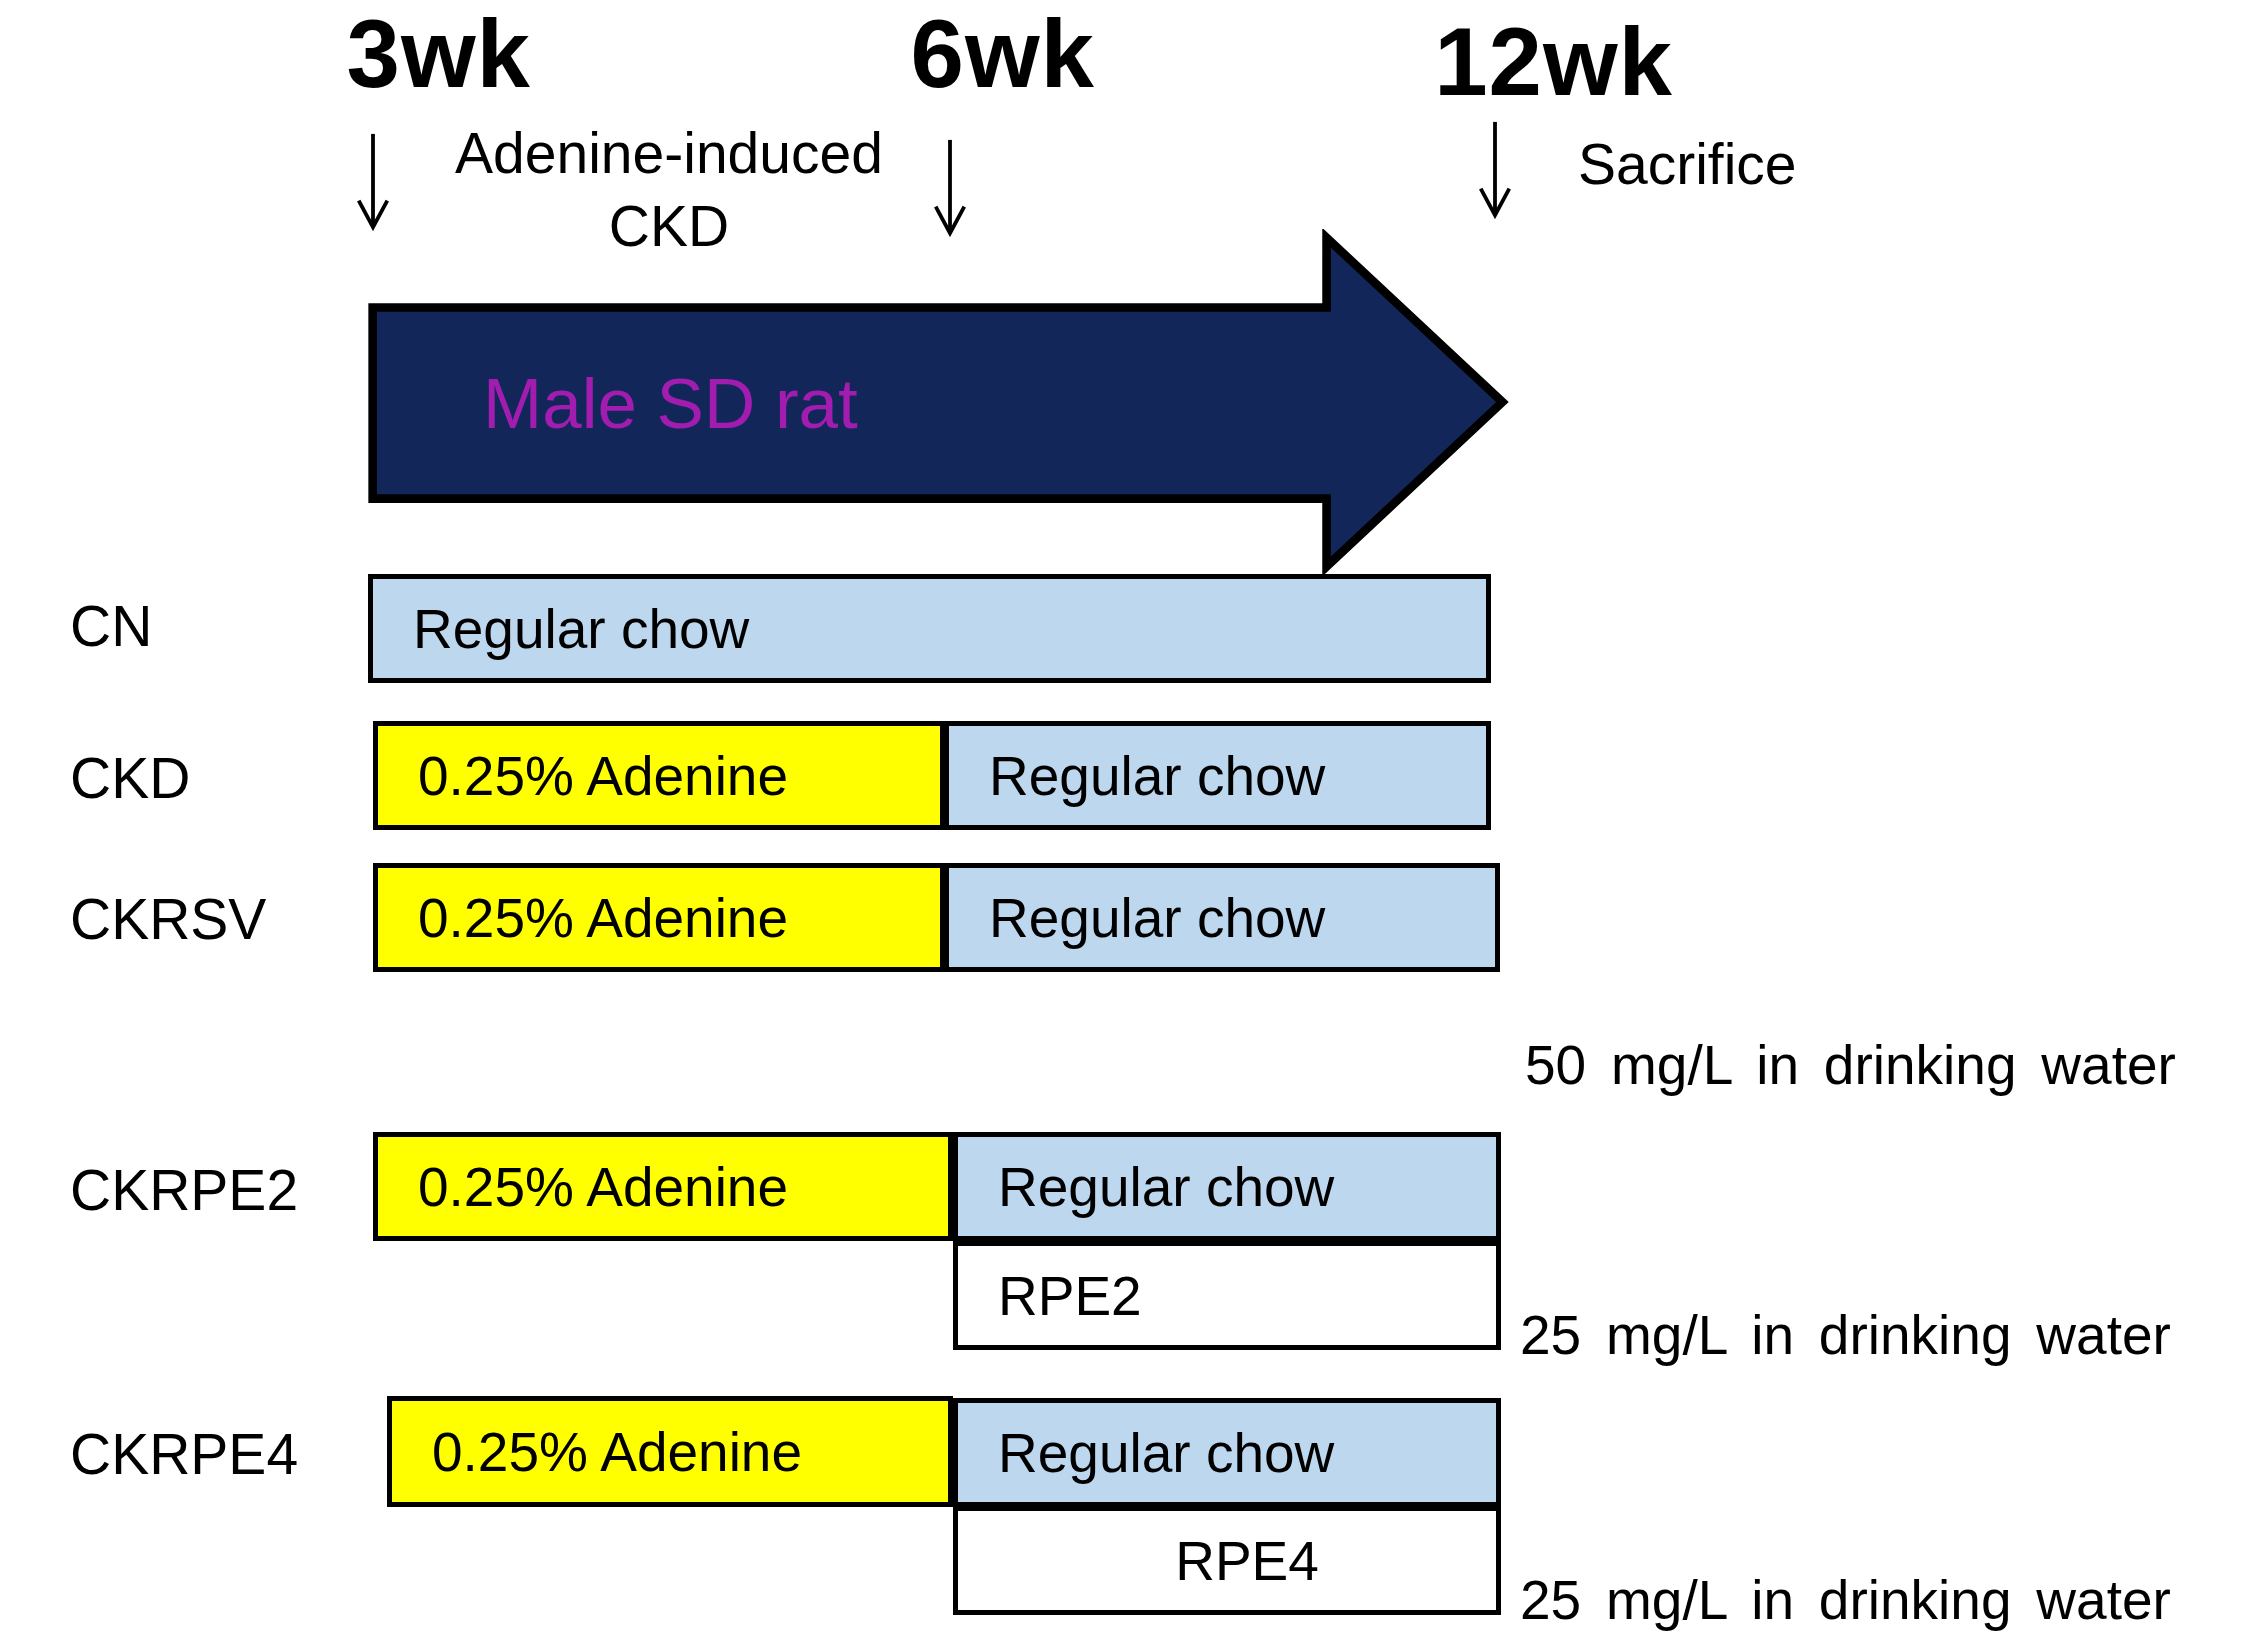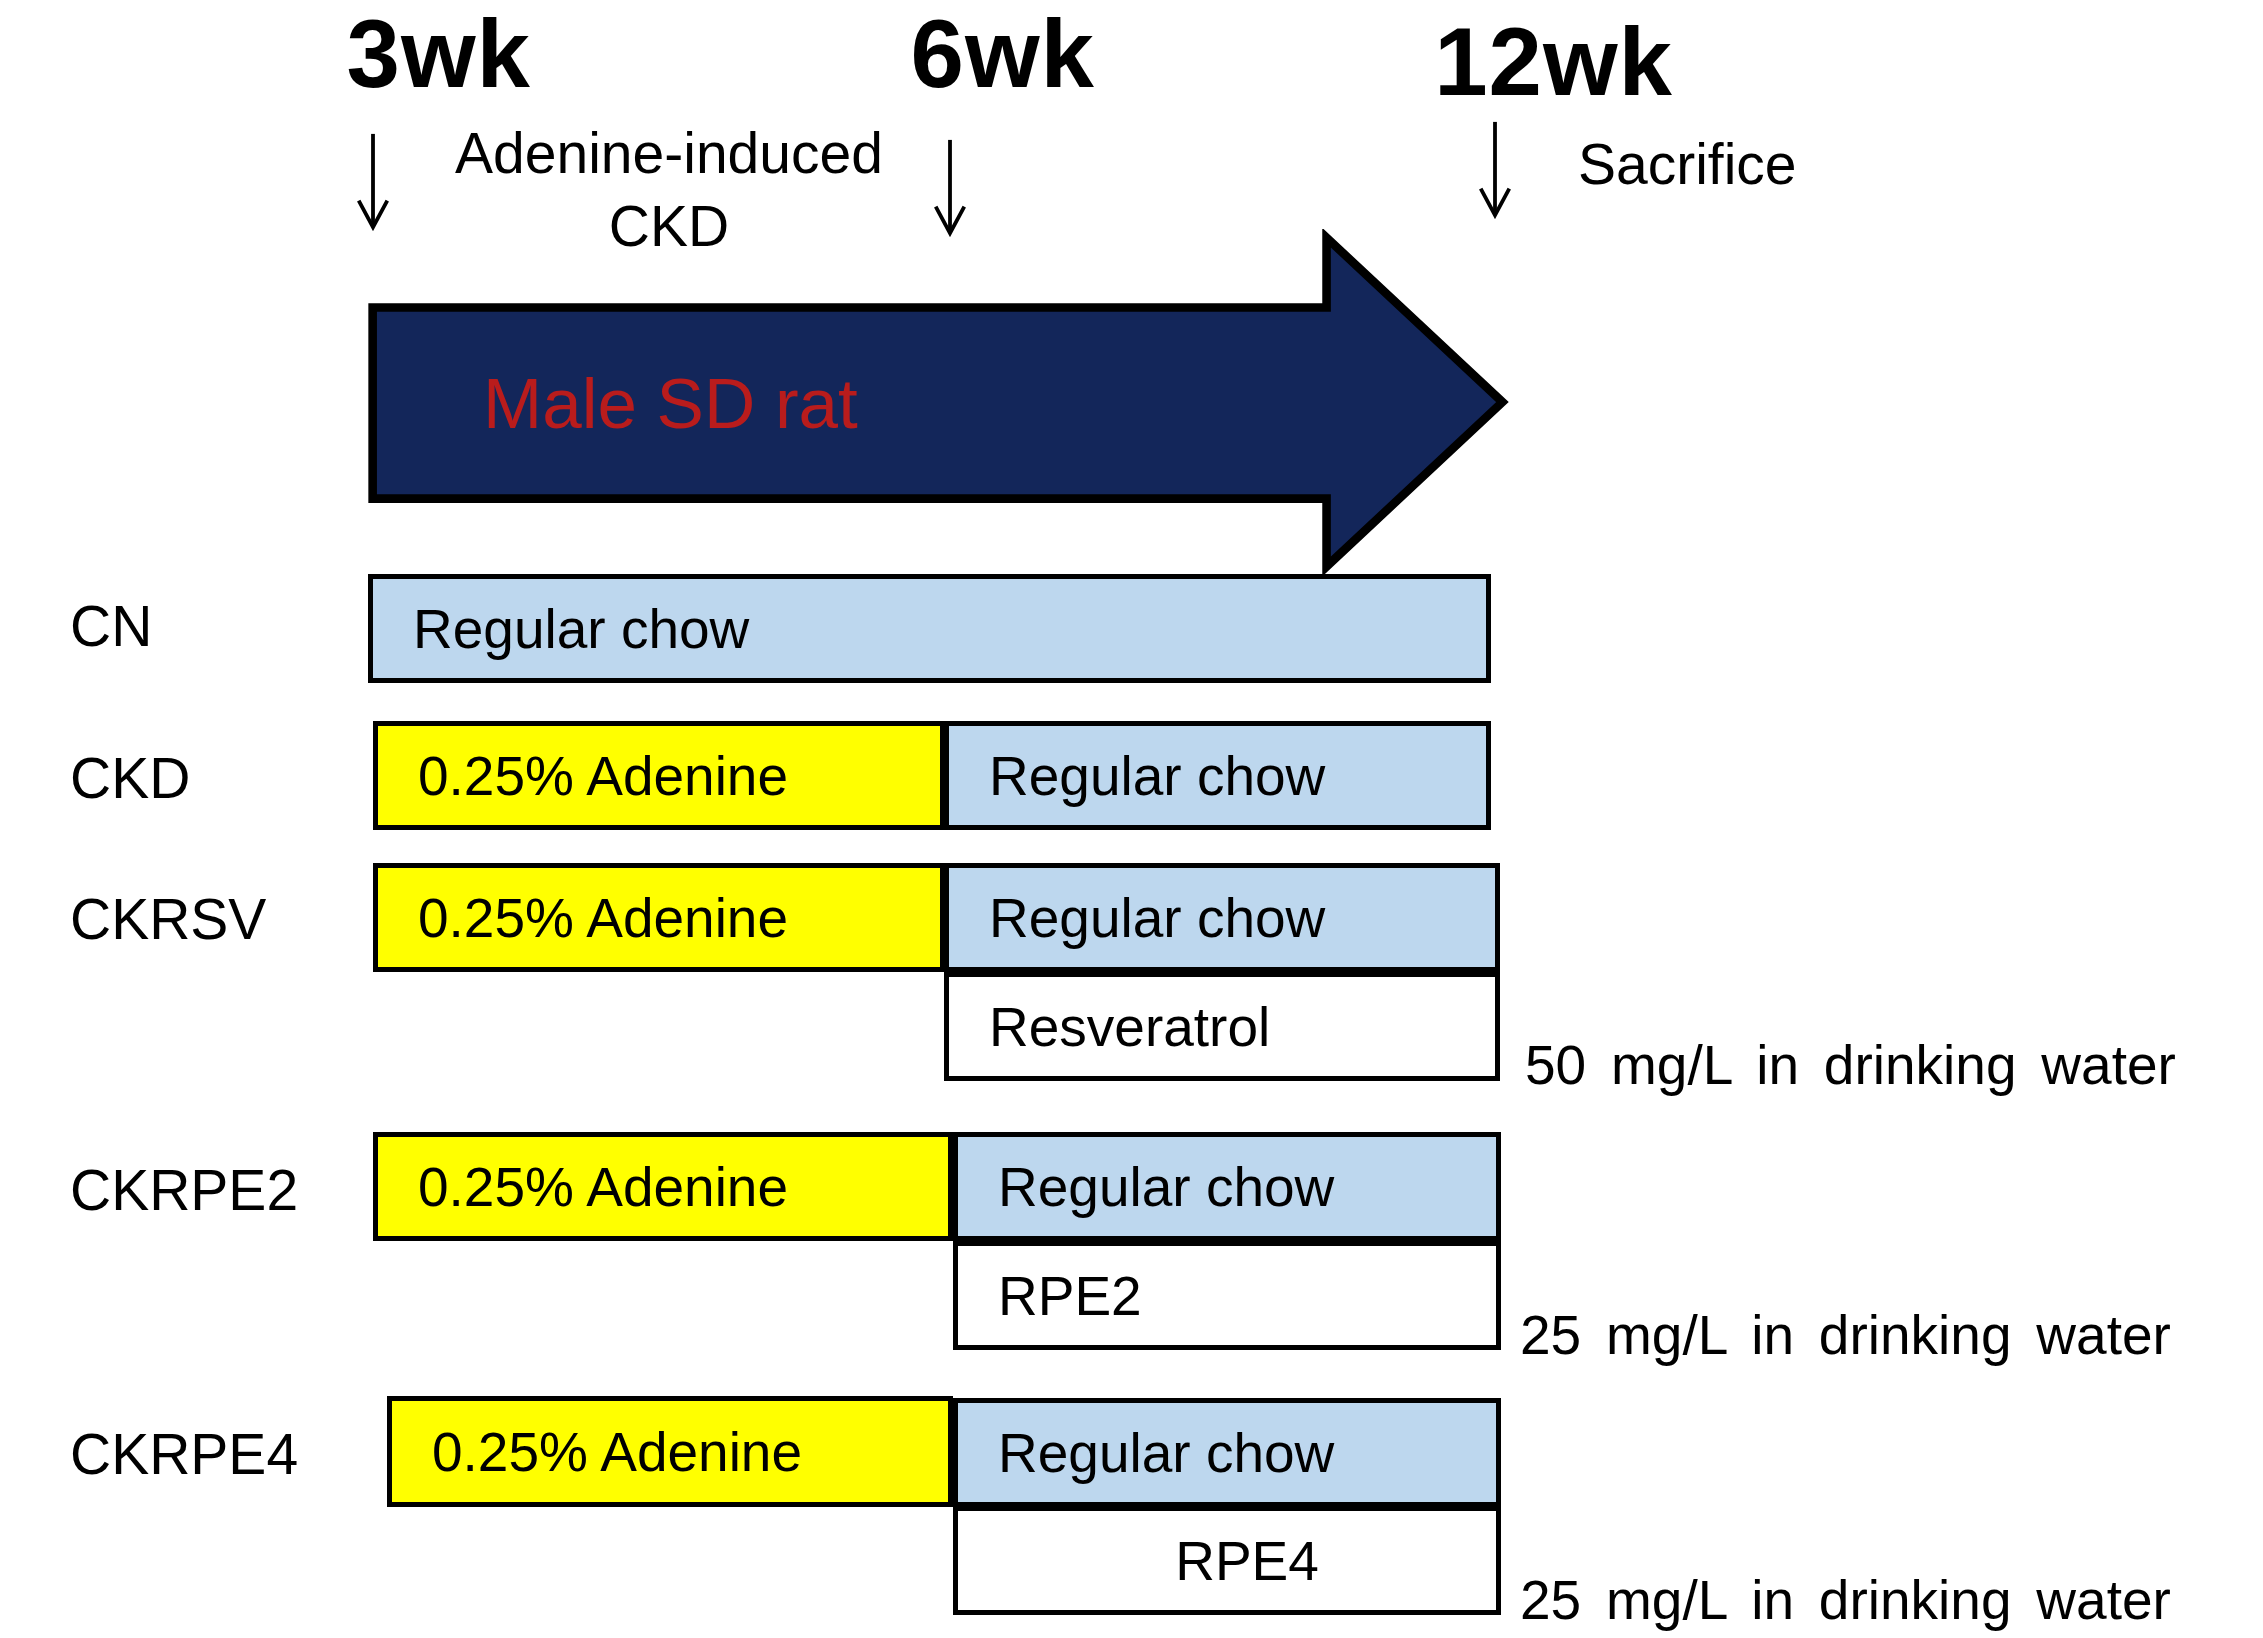--- a/index.html
+++ b/index.html
@@ -55,21 +55,21 @@
     fill:var(--subject-arrow-fill);
     stroke:var(--outline);
     stroke-width:9;
     stroke-linejoin:miter;
   }
   .subject-label{
     position:absolute;
     left:483px; top:367px;
     font-size:71px;
     line-height:73px;
-    color:#b91c1c;
+    color:#a21caf;
     letter-spacing:0;
     white-space:nowrap;
   }
   
   .group-label{
     position:absolute;
     left:34px;
     font-size:57px;
     line-height:61px;
     white-space:nowrap;
@@ -144,23 +144,20 @@
     <span>Regular chow</span>
   </div>
 
   <div class="group-label" style="top:889px;">CKRSV</div>
   <div class="bar seg-adenine" style="left:373px;top:863px;width:572px;height:109px;">
     <span>0.25% Adenine</span>
   </div>
   <div class="bar seg-chow" style="left:944px;top:863px;width:556px;height:109px;">
     <span>Regular chow</span>
   </div>
-  <div class="bar seg-treatment" style="left:944px;top:972px;width:556px;height:109px;">
-    <span>Resveratrol</span>
-  </div>
   <div class="dose-note" style="left:1525px;top:998px;">50 mg/L in drinking water</div>
 
   <div class="group-label" style="top:1160px;">CKRPE2</div>
   <div class="bar seg-adenine" style="left:373px;top:1132px;width:580px;height:109px;">
     <span>0.25% Adenine</span>
   </div>
   <div class="bar seg-chow" style="left:953px;top:1132px;width:548px;height:109px;">
     <span>Regular chow</span>
   </div>
   <div class="bar seg-treatment" style="left:953px;top:1241px;width:548px;height:109px;">

